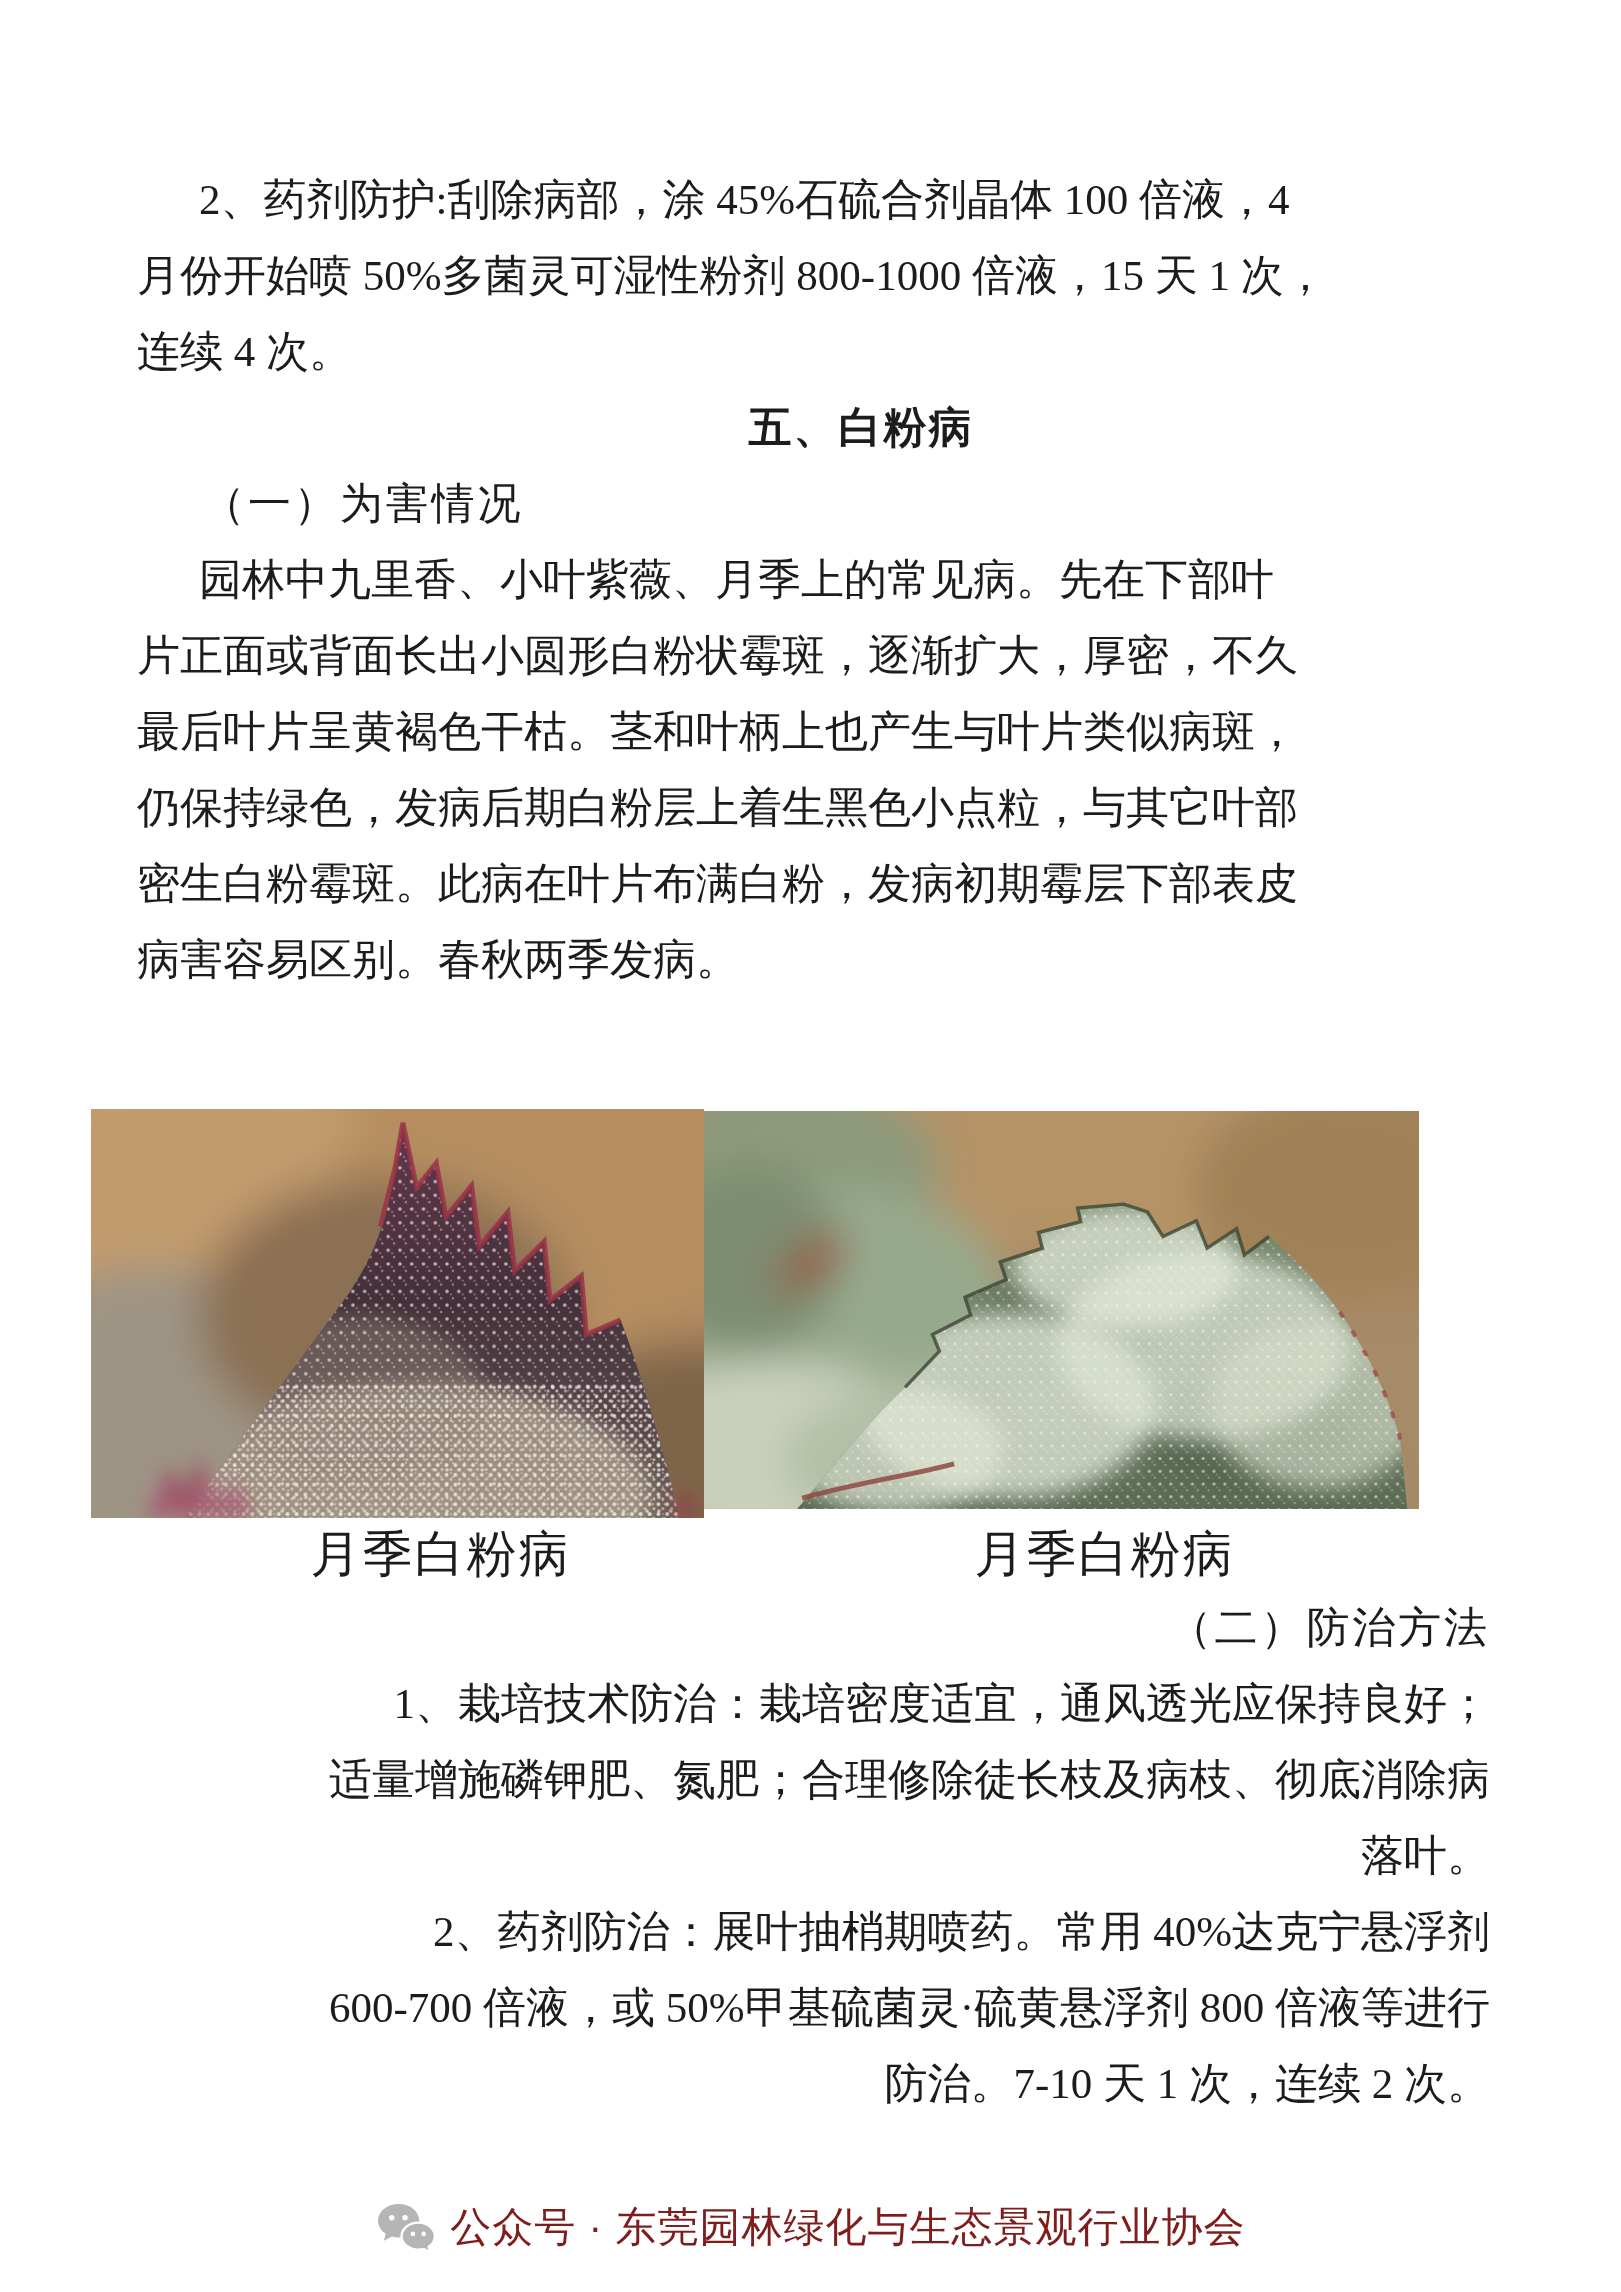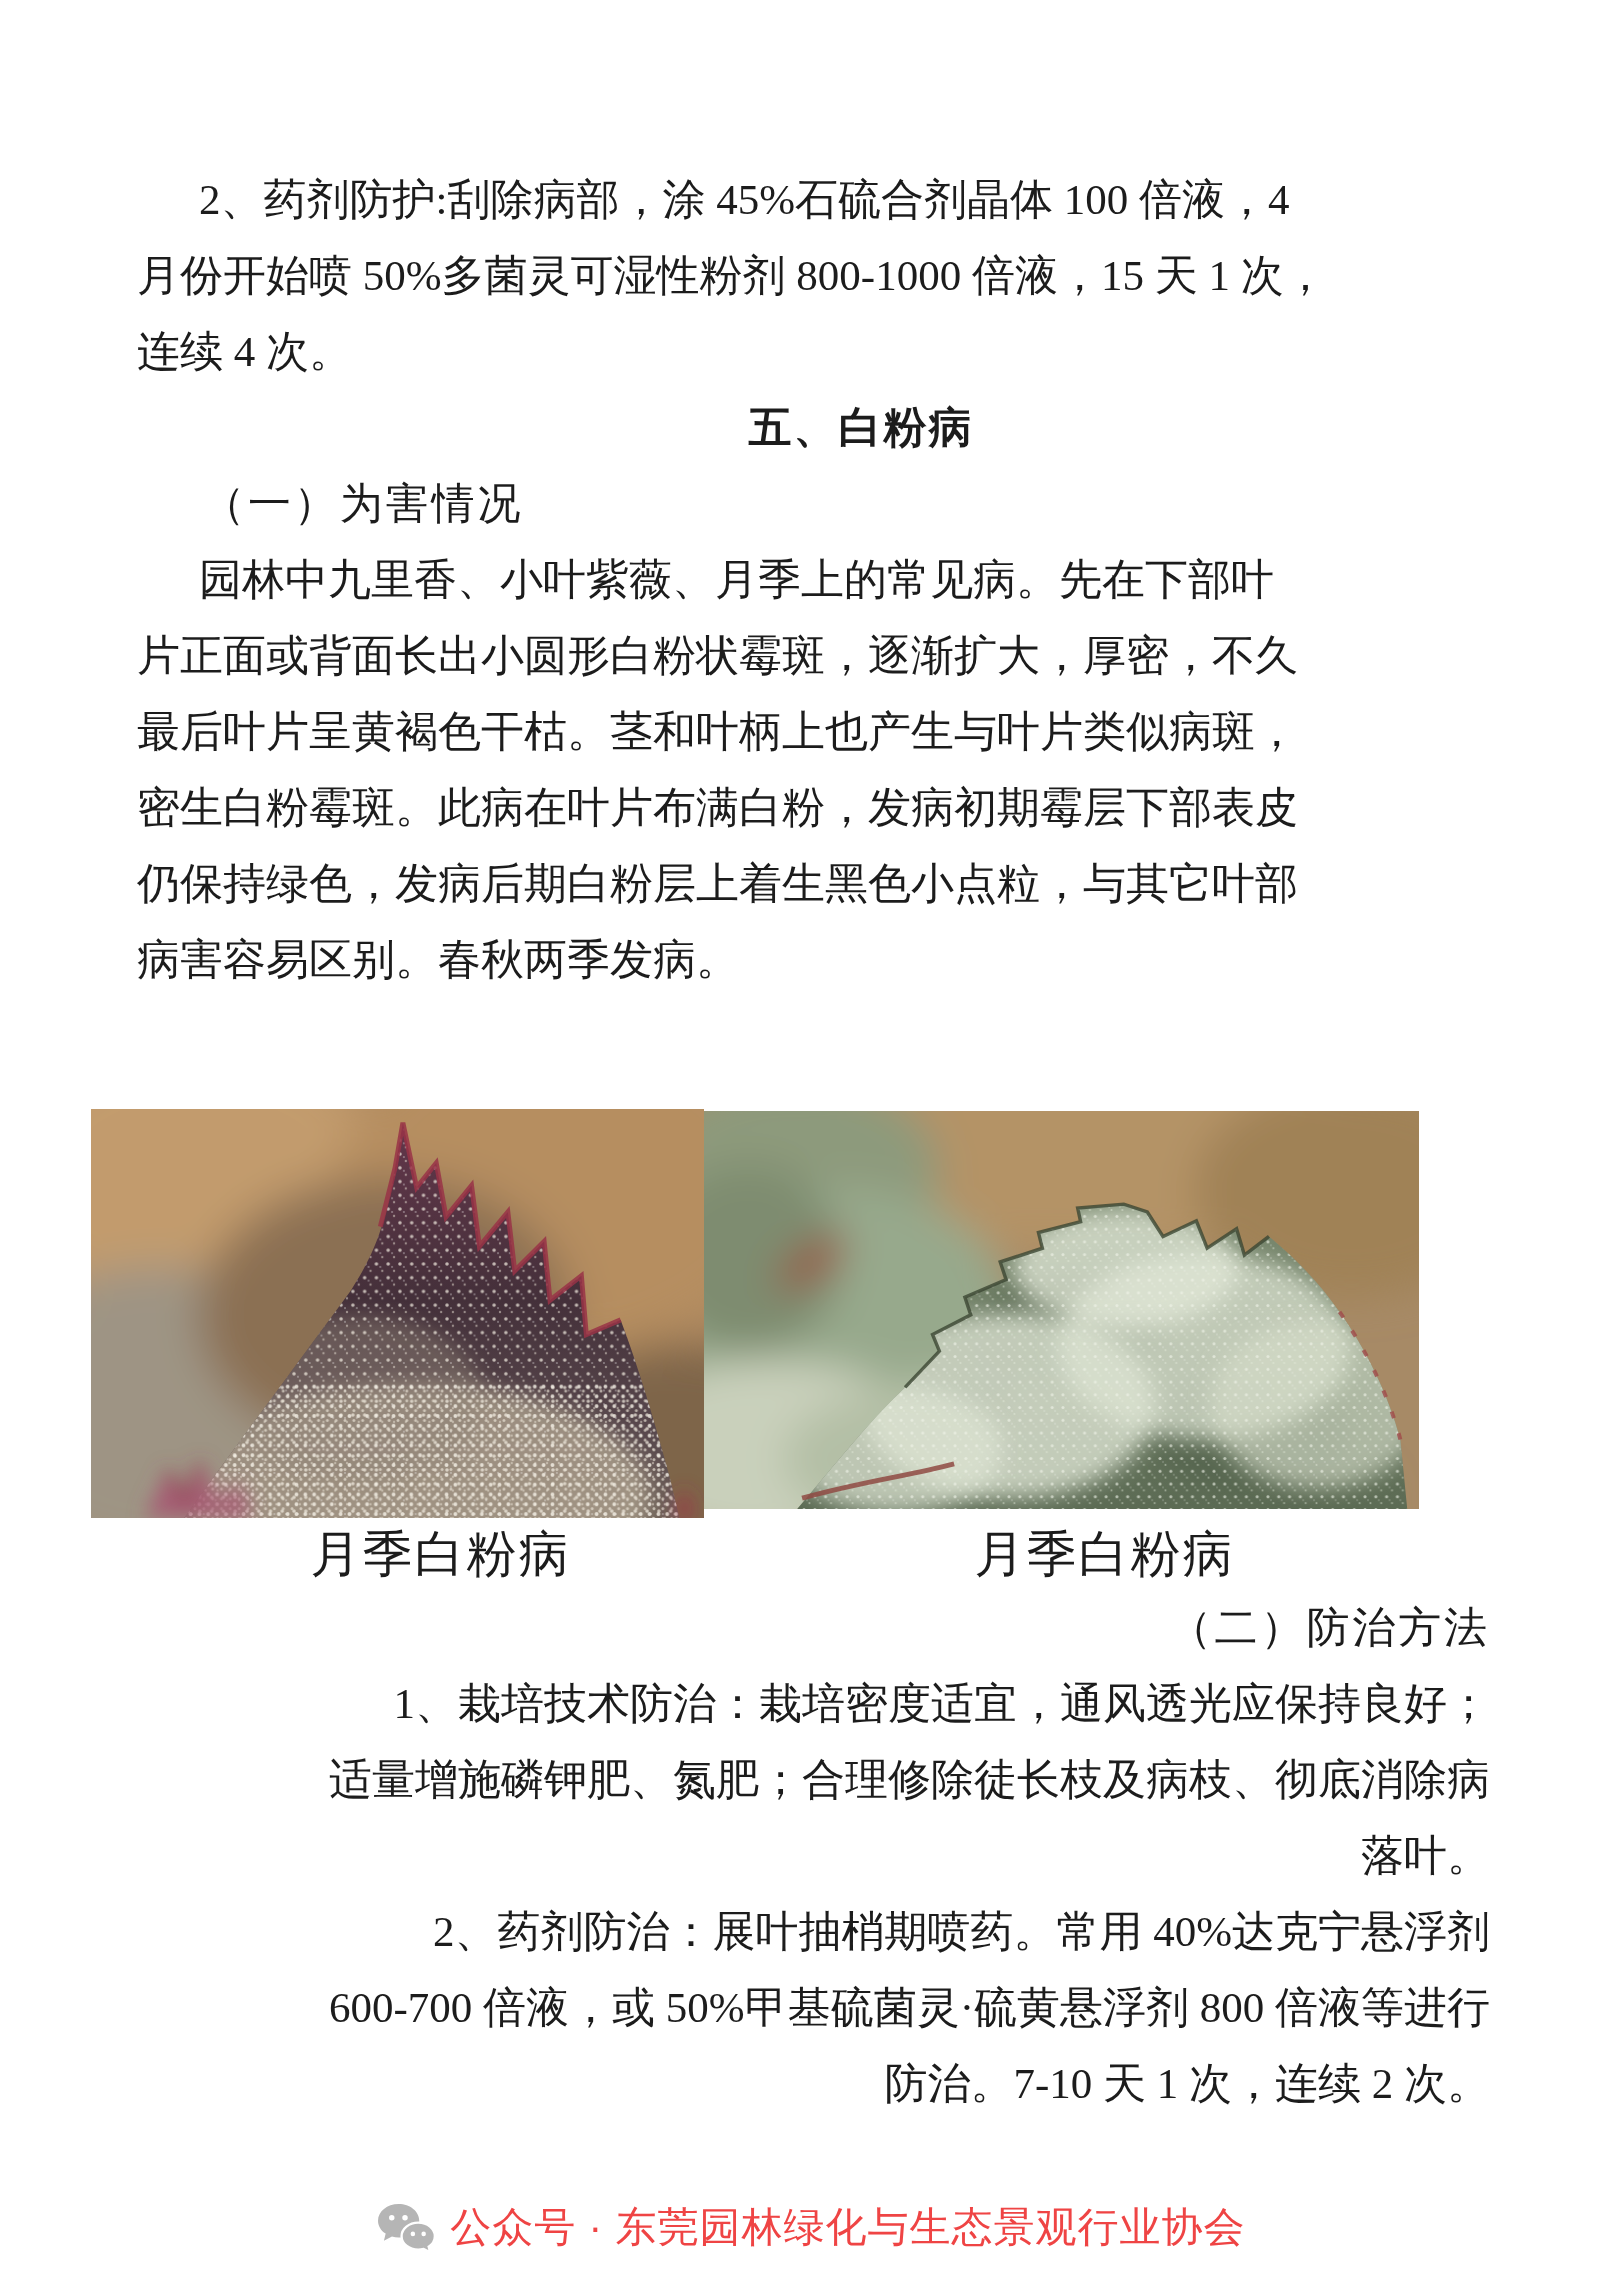--- a/index.html
+++ b/index.html
@@ -48,42 +48,42 @@
     letter-spacing:2px;
   }
   .caption-left{left:91px;width:613px;}
   .caption-right{left:704px;width:715px;}
   .footer{
     position:absolute;
     left:0;top:2188px;width:1621px;height:78px;
     display:flex;align-items:center;justify-content:center;gap:13.7px;
     font-family:"Liberation Sans","DejaVu Sans",sans-serif;
     font-size:41px;
-    color:#ef4444;
+    color:#7f1d1d;
     letter-spacing:1px;
   }
   .wechat-icon{width:61px;height:53px;display:inline-block;}
   .wechat-icon svg{display:block;width:100%;height:100%;}
 </style>
 </head>
 <body>
 
 <div class="page">
 
   <div class="textcol block1">
     <div class="ln indent">2、药剂防护:刮除病部，涂 45%石硫合剂晶体 100 倍液，4</div>
     <div class="ln">月份开始喷 50%多菌灵可湿性粉剂 800-1000 倍液，15 天 1 次，</div>
     <div class="ln">连续 4 次。</div>
     <div class="ln indent-head section-head">五、白粉病</div>
     <div class="ln indent-sub sub-head">（一）为害情况</div>
     <div class="ln indent">园林中九里香、小叶紫薇、月季上的常见病。先在下部叶</div>
     <div class="ln">片正面或背面长出小圆形白粉状霉斑，逐渐扩大，厚密，不久</div>
     <div class="ln">最后叶片呈黄褐色干枯。茎和叶柄上也产生与叶片类似病斑，</div>
+    <div class="ln">仍保持绿色，发病后期白粉层上着生黑色小点粒，与其它叶部</div>
     <div class="ln">密生白粉霉斑。此病在叶片布满白粉，发病初期霉层下部表皮</div>
-    <div class="ln">仍保持绿色，发病后期白粉层上着生黑色小点粒，与其它叶部</div>
     <div class="ln">病害容易区别。春秋两季发病。</div>
   </div>
 
   <div class="figures">
 
     <div class="photo photo-left">
       <svg viewBox="0 0 625 417" preserveAspectRatio="none">
         <defs>
           <filter id="bL" x="-40%" y="-40%" width="180%" height="180%">
               <feGaussianBlur stdDeviation="22"></feGaussianBlur>

